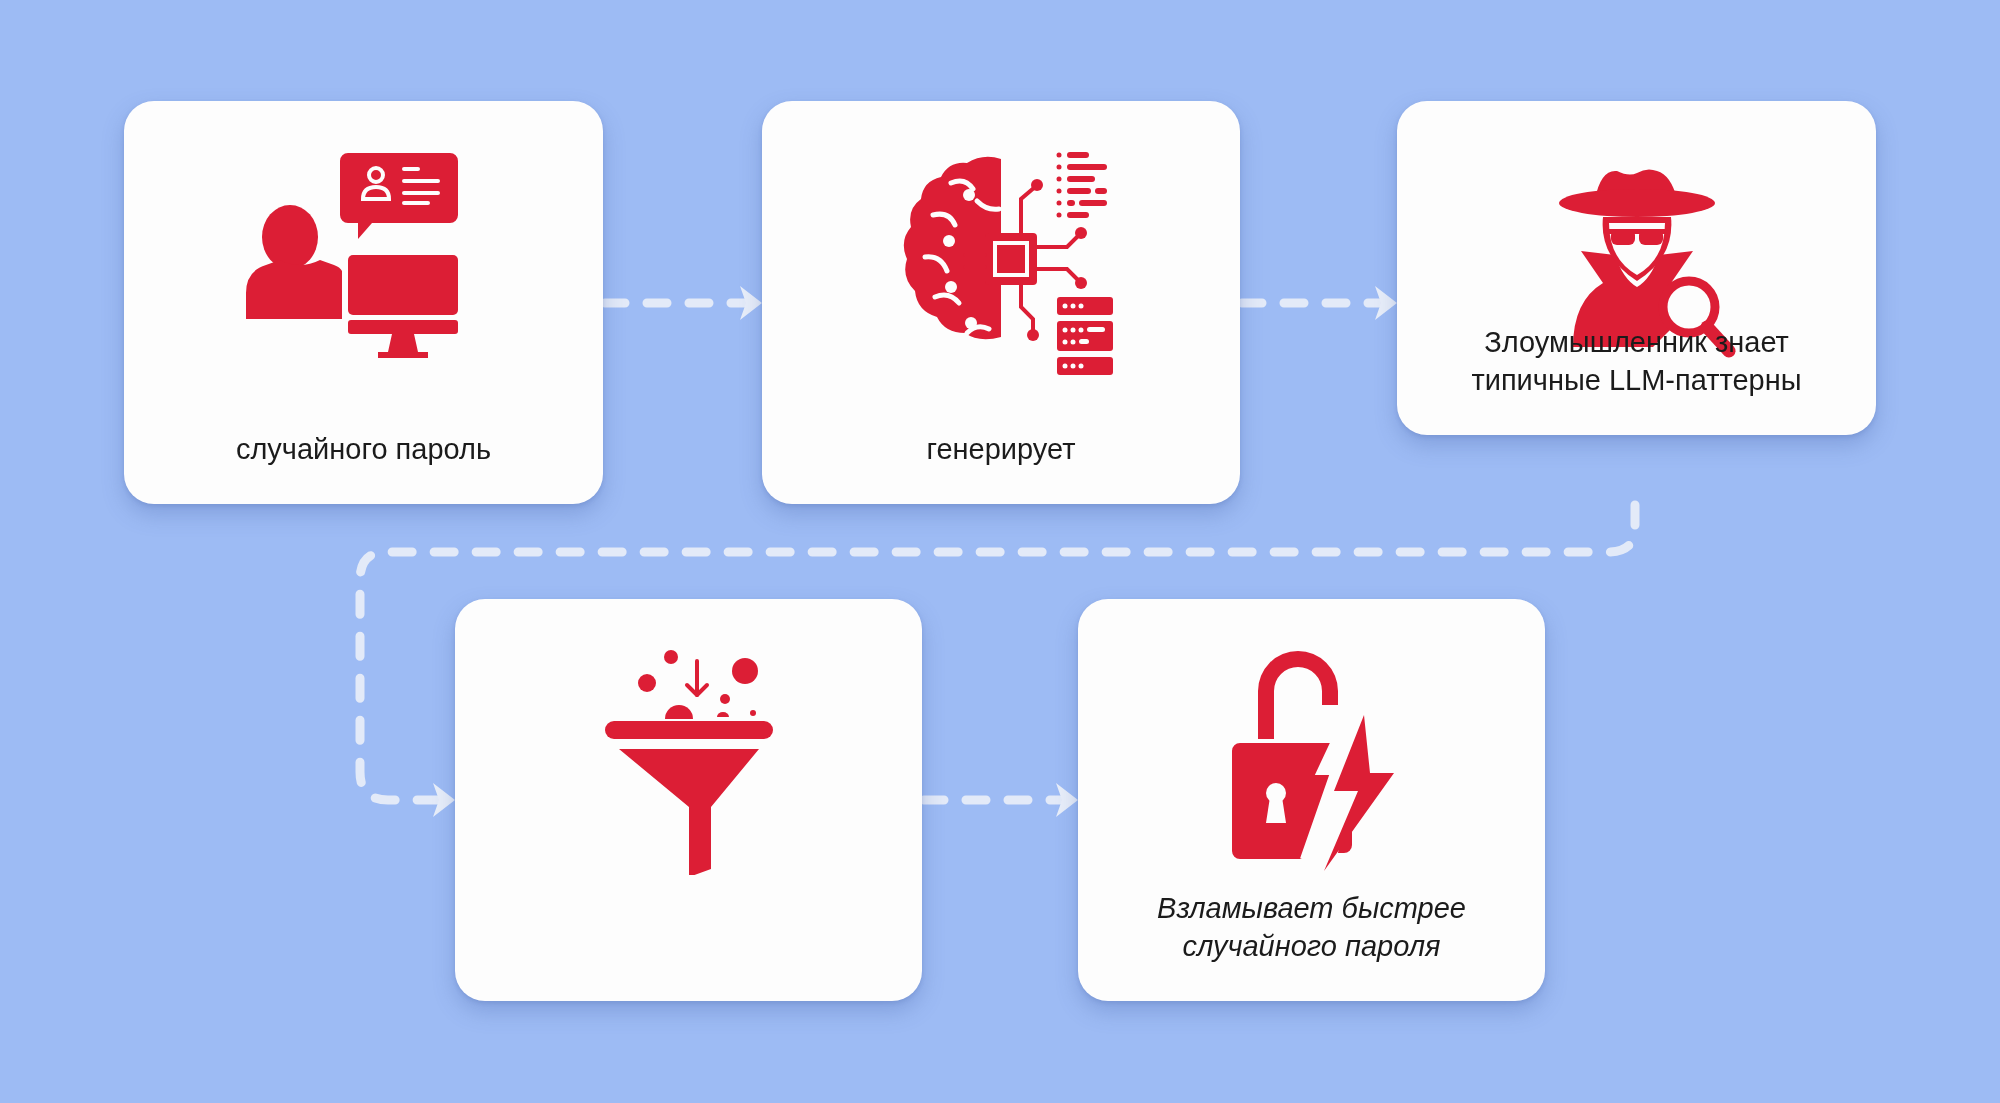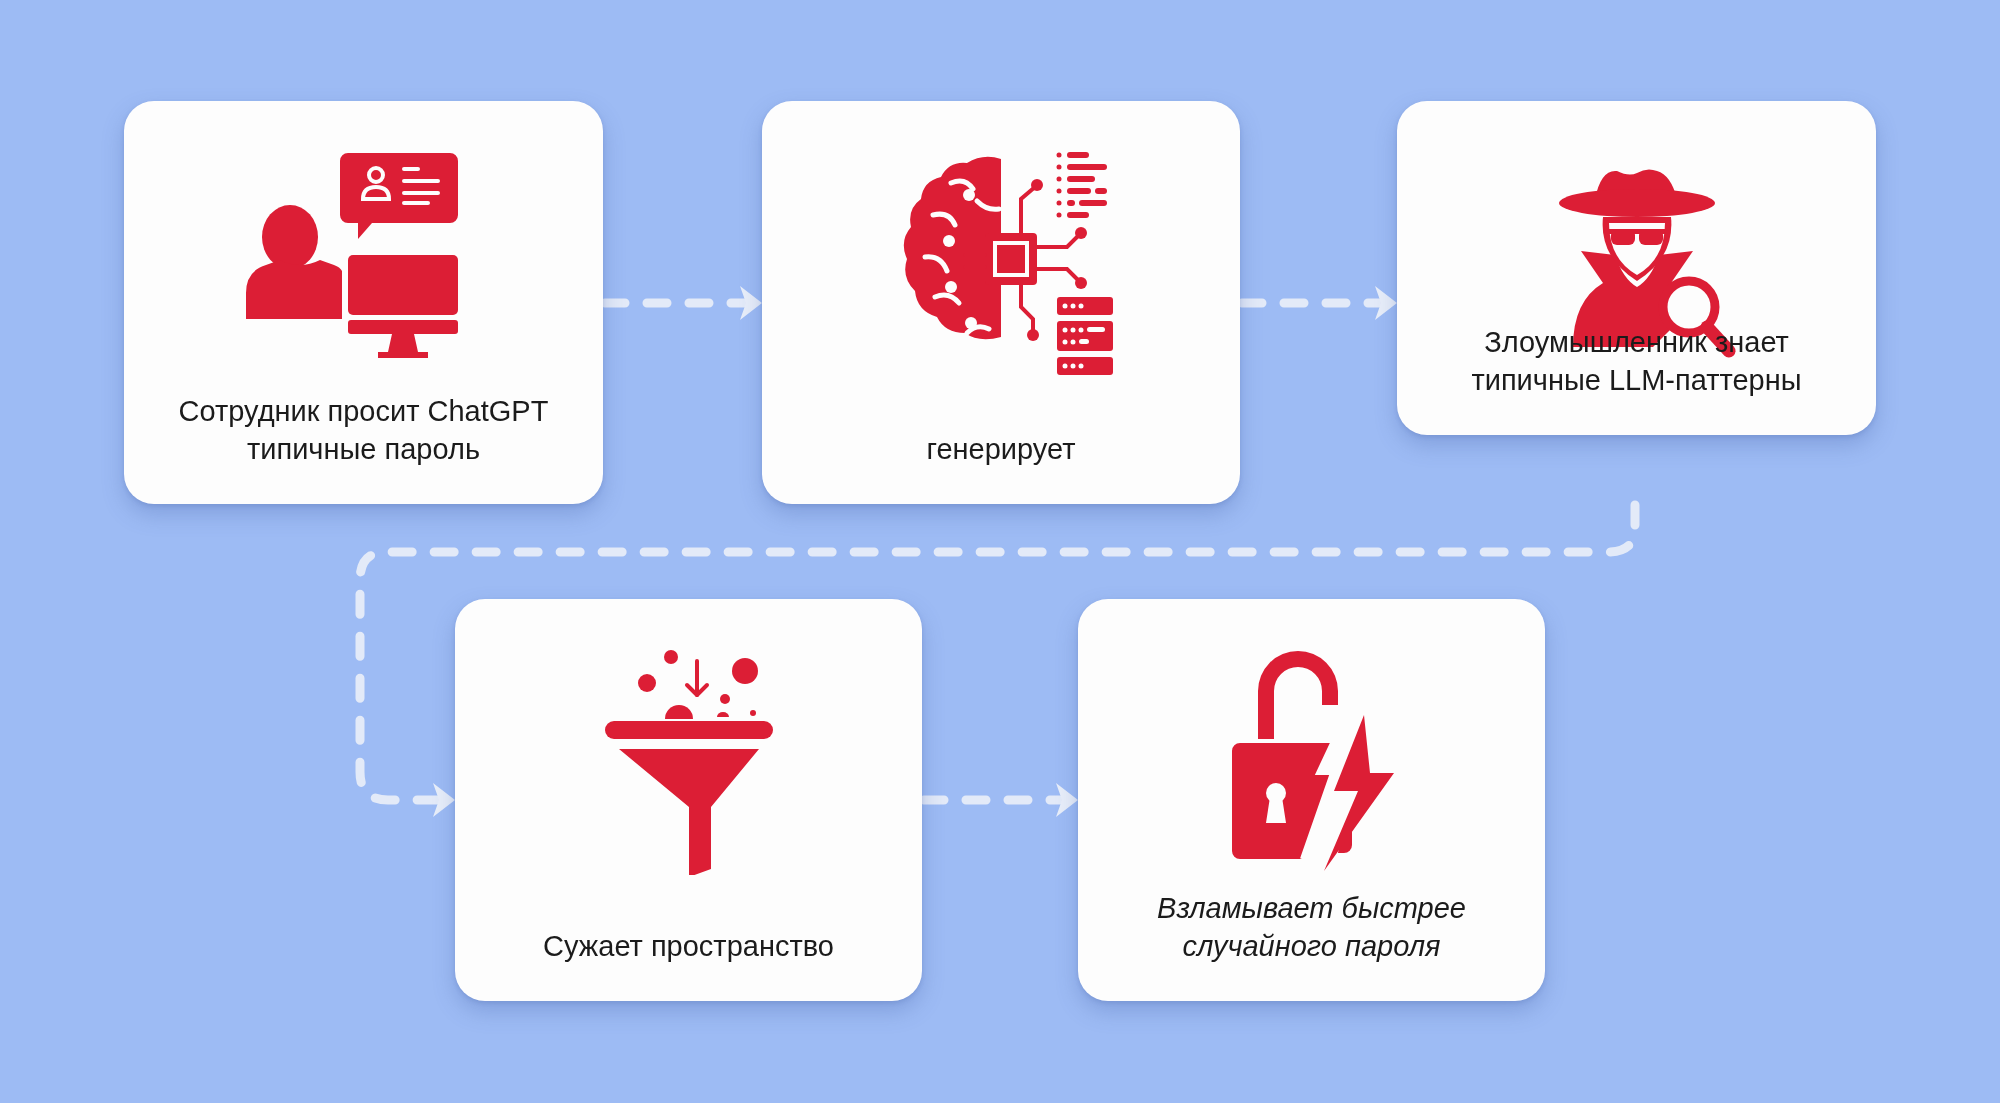--- a/index.html
+++ b/index.html
@@ -73,22 +73,21 @@
           <path d="M148 197 h22 l4 18 h10 v6 h-50 v-6 h10 z"></path>
         </g>
         <g fill="none" stroke="#fdfdfd" stroke-width="4" stroke-linecap="round">
           <circle cx="132" cy="38" r="7"></circle>
           <path d="M119 62 q0 -12 13 -12 q13 0 13 12 z"></path>
           <path d="M160 32 h14 M160 44 h34 M160 56 h34 M160 66 h24"></path>
         </g>
       </svg>
     </div>
     <div class="label">
-      <span>Сотрудник просит ChatGPT</span>
-      <span>типичные пароль</span>
+      <span>случайного пароль</span>
     </div>
   </div>
 
   <div class="card" style="left:762px; top:101px; width:478px; height:403px;">
     <div class="icon">
       <svg viewBox="0 0 240 240">
         <g fill="#dc1e35">
 
           <path d="M120 22 q-18 -6 -34 4 q-18 -2 -26 14 q-18 4 -20 22 q-14 10 -10 28 q-12 14 -4 32 q-6 18 8 32 q2 20 22 26 q8 16 28 16 q14 10 36 4 z"></path>
         </g>
@@ -213,21 +212,20 @@
           <rect x="36" y="86" width="168" height="18" rx="9"></rect>
           <path d="M50 114 h140 l-48 58 v62 l-22 8 v-70 z"></path>
         </g>
         <g stroke="#dc1e35" stroke-width="4" fill="none" stroke-linecap="round" stroke-linejoin="round">
           <path d="M128 26 v34"></path>
           <path d="M118 50 l10 10 l10 -10"></path>
         </g>
       </svg>
     </div>
     <div class="label">
-      <span>Сужает пространство</span>
     </div>
   </div>
 
   <div class="card" style="left:1078px; top:599px; width:467px; height:402px;font-style:italic;">
     <div class="icon">
       <svg viewBox="0 0 240 240">
         <g fill="#dc1e35">
 
           <path d="M66 104 v-48 a40 40 0 0 1 80 0 v14 h-16 v-14 a24 24 0 0 0 -48 0 v48 z"></path>
 

